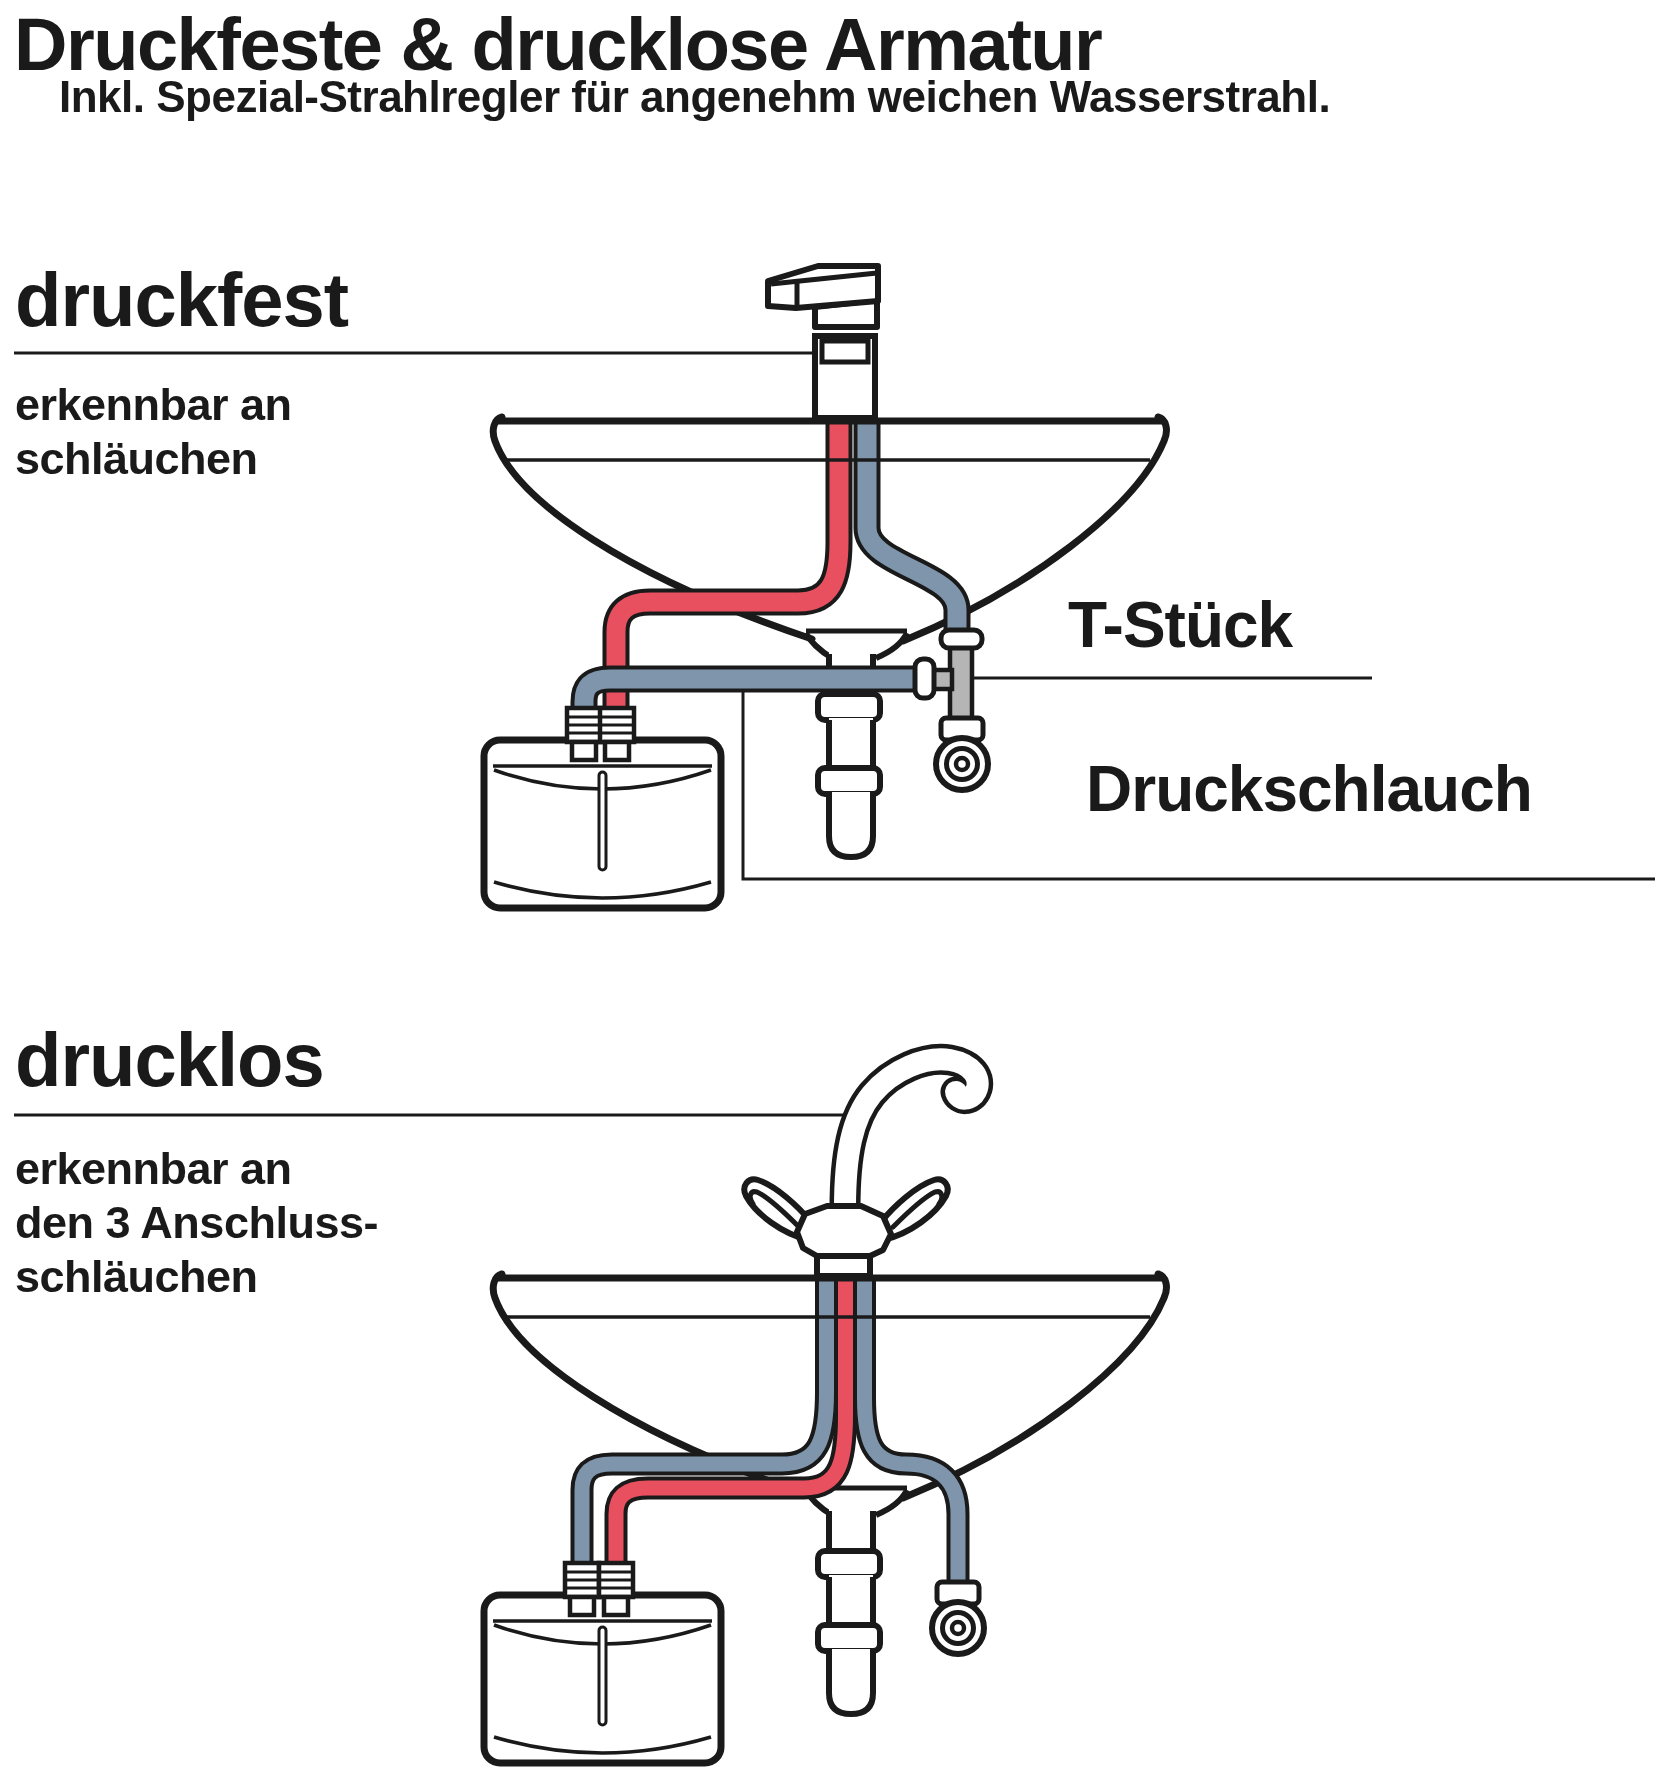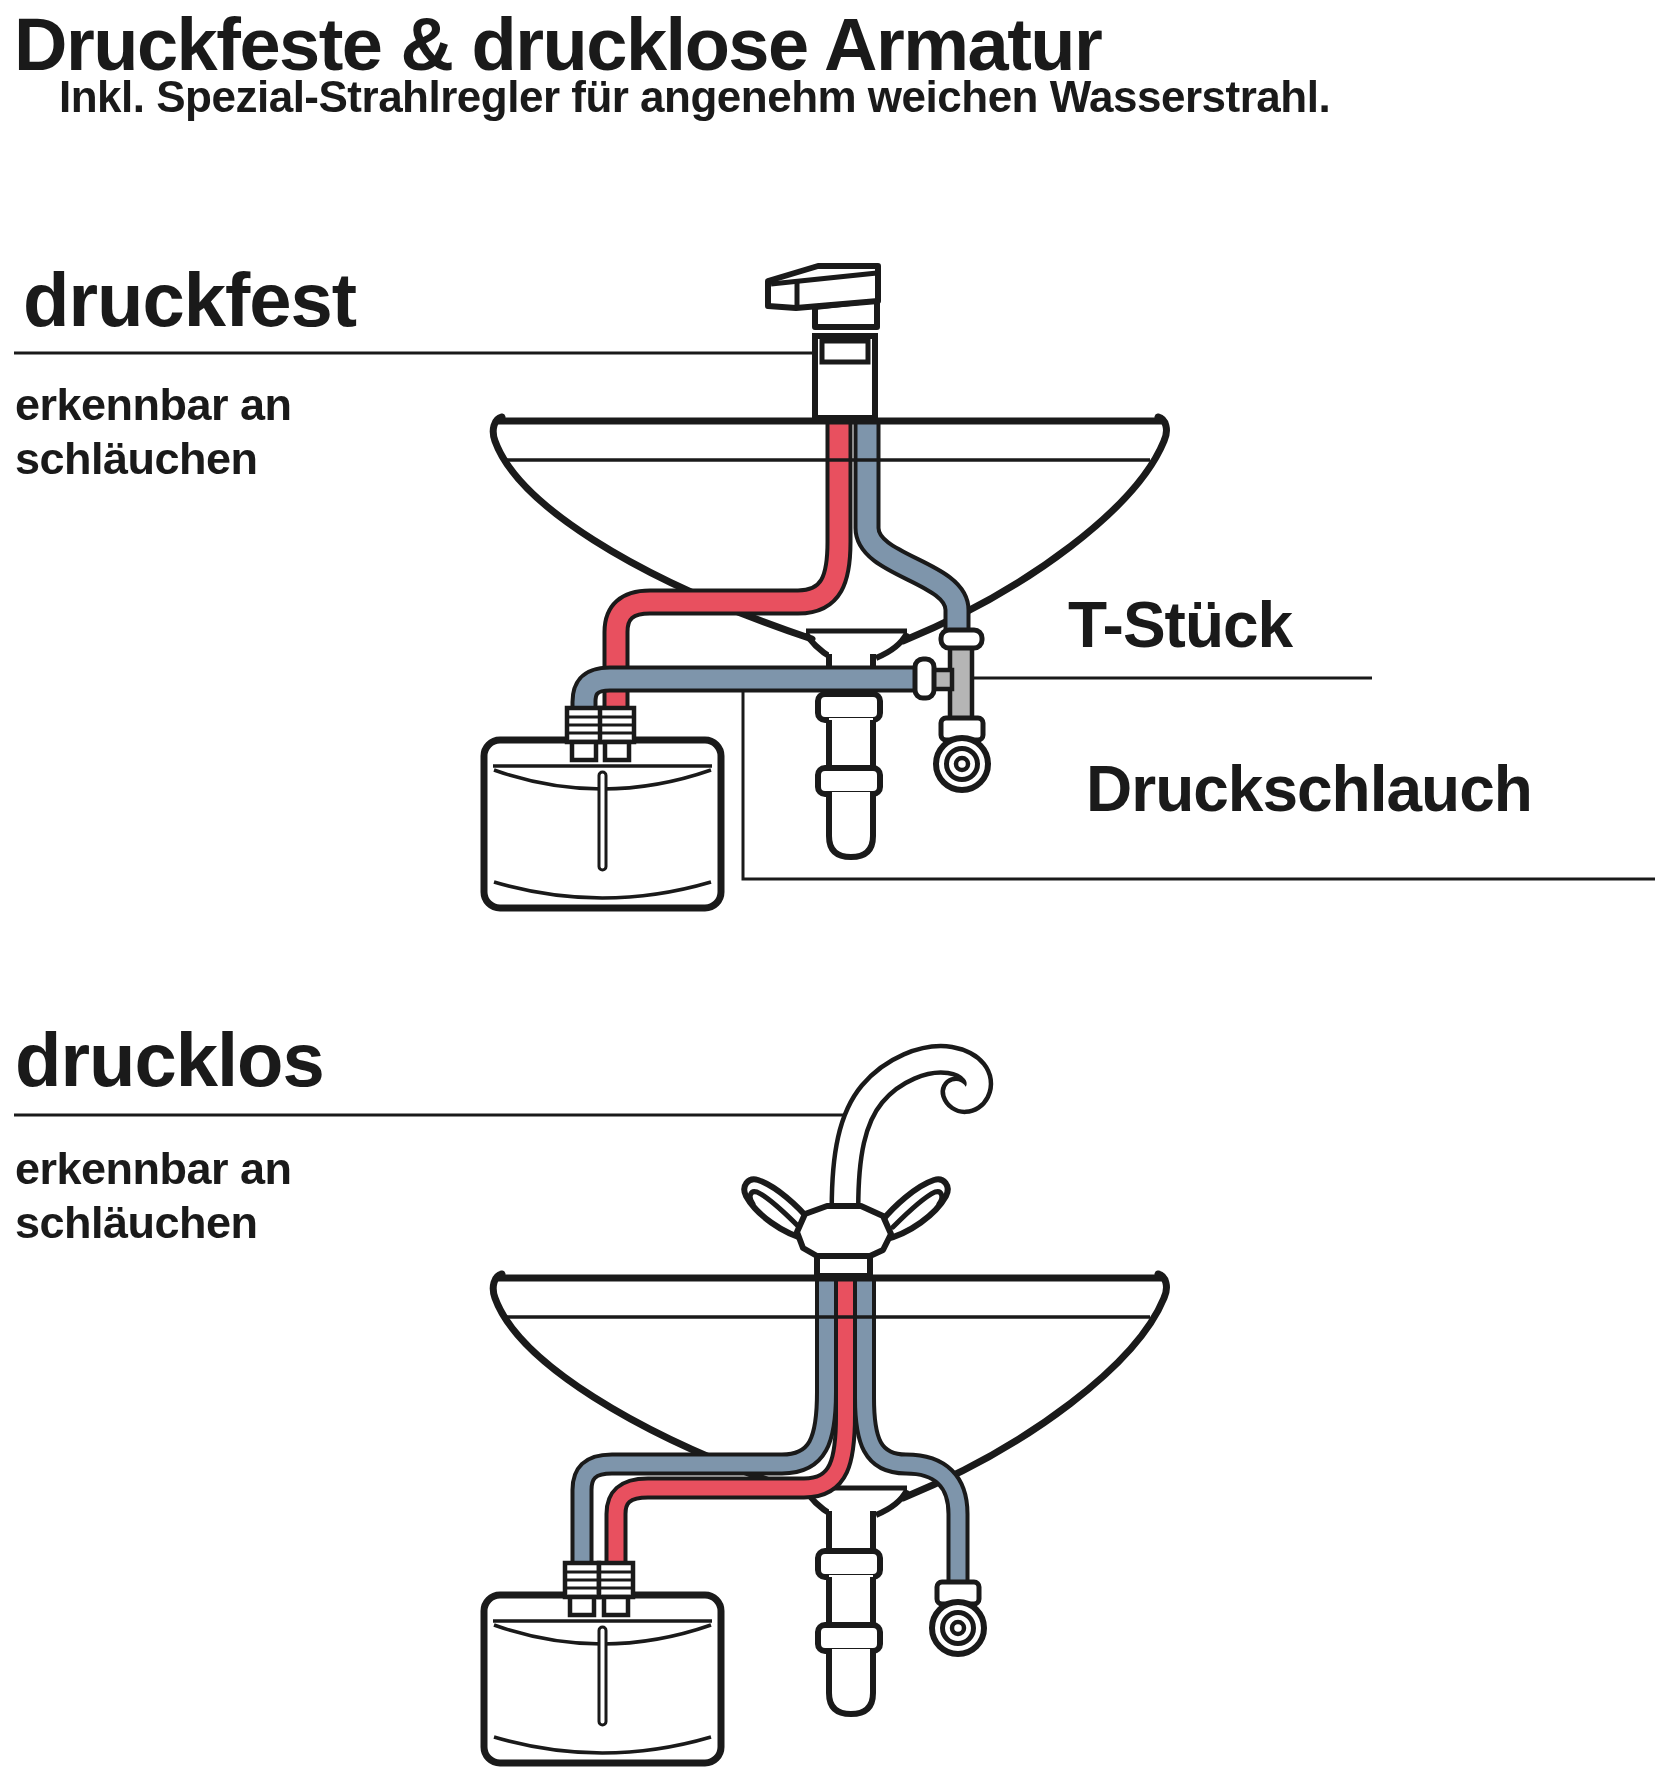--- a/index.html
+++ b/index.html
@@ -5,21 +5,21 @@
   html,body{margin:0;padding:0;background:#fff;}
   body{width:1670px;height:1775px;position:relative;overflow:hidden;
        font-family:"Liberation Sans",sans-serif;color:#1a1a1a;}
   svg{position:absolute;left:0;top:0;}
   .txt{position:absolute;white-space:nowrap;color:#1a1a1a;}
   .title{font-size:74px;font-weight:700;letter-spacing:-1.5px;left:14px;top:2px;text-align:right;}
   .subtitle{font-size:44px;font-weight:600;letter-spacing:-0.5px;left:15px;top:72px;margin-left:44px;}
   .h-section{font-size:76px;font-weight:600;letter-spacing:-1px;}
   .body-text{font-size:45px;font-weight:700;line-height:54px;letter-spacing:-0.5px;white-space:normal;}
   .diagram-label{font-size:64px;font-weight:700;letter-spacing:-1px;}
-  #h-druckfest{left:15px;top:256px;margin-left:8px;}
+  #h-druckfest{left:15px;top:256px;}
   #p-druckfest{left:15px;top:378px;width:420px;}
   #h-drucklos{left:15px;top:1016px;}
   #p-drucklos{left:15px;top:1142px;width:420px;}
   #label-tstueck{left:1068px;top:588px;}
   #label-druckschlauch{left:1086px;top:752px;}
 </style>
 </head>
 <body>
 
 <svg width="1670" height="1775" viewBox="0 0 1670 1775">
@@ -168,14 +168,15 @@
   <span style="display:block">erkennbar an</span>
   <span style="display:block">schläuchen</span>
 </div>
 
 <div class="txt diagram-label" id="label-tstueck">T-Stück</div>
 <div class="txt diagram-label" id="label-druckschlauch">Druckschlauch</div>
 
 <div class="txt h-section" id="h-drucklos">drucklos</div>
 <div class="txt body-text" id="p-drucklos">
   <span style="display:block">erkennbar an</span>
+  <span style="display:block">den 3 Anschluss-</span>
   <span style="display:block">schläuchen</span>
 </div>
 
 </body></html>

